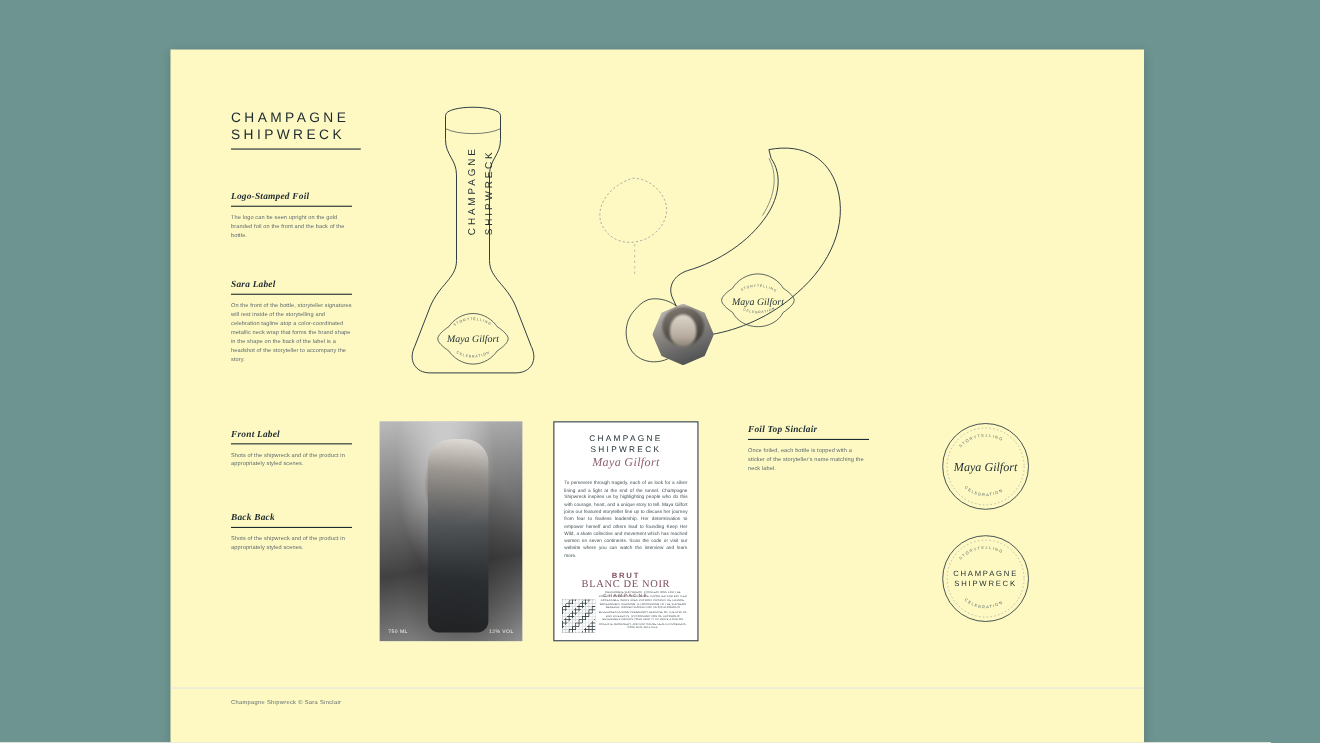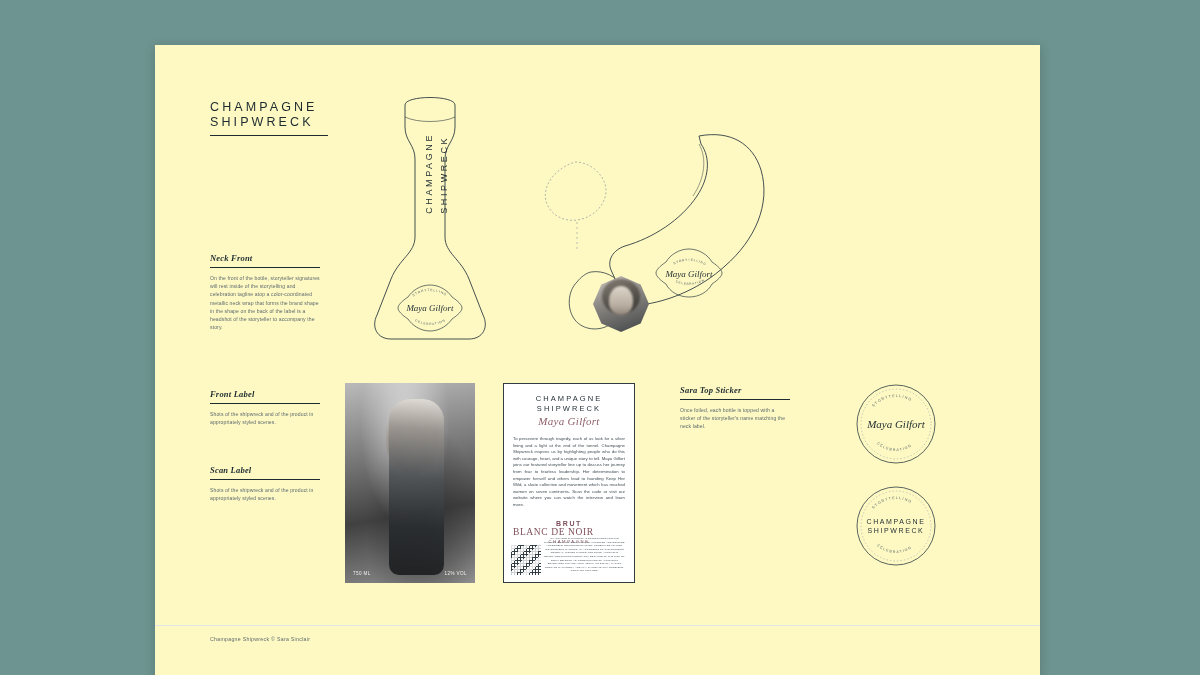--- a/index.html
+++ b/index.html
@@ -239,21 +239,21 @@
   #back-label .bl-brut {
     margin-top: 11px;
     text-align: center;
     font-family: "Liberation Sans", sans-serif;
     font-size: 7px;
     font-weight: 700;
     letter-spacing: 1.6px;
     color: #7e4f5c;
   }
   #back-label .bl-blanc {
-    text-align: left;
+    text-align: center;
     font-family: "Liberation Serif", serif;
     font-size: 9.5px;
     color: #7e4f5c;
     letter-spacing: .6px;
     margin-top: 0;
   }
   #back-label .bl-region {
     text-align: center;
     font-family: "Liberation Sans", sans-serif;
     font-size: 4.2px;
@@ -351,41 +351,46 @@
 
 <div id="stage">
   <div id="board">
 
     <div class="wordmark">
       <div class="line1">CHAMPAGNE</div>
       <div class="line2">SHIPWRECK</div>
       <div class="rule"></div>
     </div>
 
+    <div class="note" id="note-foil">
+      <div class="note-title">Logo-Stamped Foil</div>
+      <div class="note-rule"></div>
+      <div class="note-body">The logo can be seen upright on the gold branded foil on the front and the back of the bottle.</div>
+    </div>
 
     <div class="note" id="note-neck">
-      <div class="note-title">Neck Front</div>
+      <div class="note-title">Sara Label</div>
       <div class="note-rule"></div>
       <div class="note-body">On the front of the bottle, storyteller signatures will rest inside of the storytelling and celebration tagline atop a color-coordinated metallic neck wrap that forms the brand shape in the shape on the back of the label is a headshot of the storyteller to accompany the story.</div>
     </div>
 
     <div class="note" id="note-front">
       <div class="note-title">Front Label</div>
       <div class="note-rule"></div>
       <div class="note-body">Shots of the shipwreck and of the product in appropriately styled scenes.</div>
     </div>
 
     <div class="note" id="note-back">
-      <div class="note-title">Scan Label</div>
+      <div class="note-title">Back Back</div>
       <div class="note-rule"></div>
       <div class="note-body">Shots of the shipwreck and of the product in appropriately styled scenes.</div>
     </div>
 
     <div class="note" id="note-sticker">
-      <div class="note-title">Sara Top Sticker</div>
+      <div class="note-title">Foil Top Sinclair</div>
       <div class="note-rule"></div>
       <div class="note-body">Once foiled, each bottle is topped with a sticker of the storyteller's name matching the neck label.</div>
     </div>
 
 
     <div id="foil-art">
       <svg width="130" height="270" viewBox="0 0 130 270">
         <path d="M40 18 C40 8, 90 8, 90 18 L90 40 C90 54, 80 58, 80 72 L80 150 C80 166, 96 172, 104 192
                  L118 228 C124 240, 118 252, 104 252 L26 252 C12 252, 6 240, 12 228 L26 192
                  C34 172, 50 166, 50 150 L50 72 C50 58, 40 54, 40 40 Z" fill="none" stroke="#2f3d42" stroke-width="0.9"></path>

